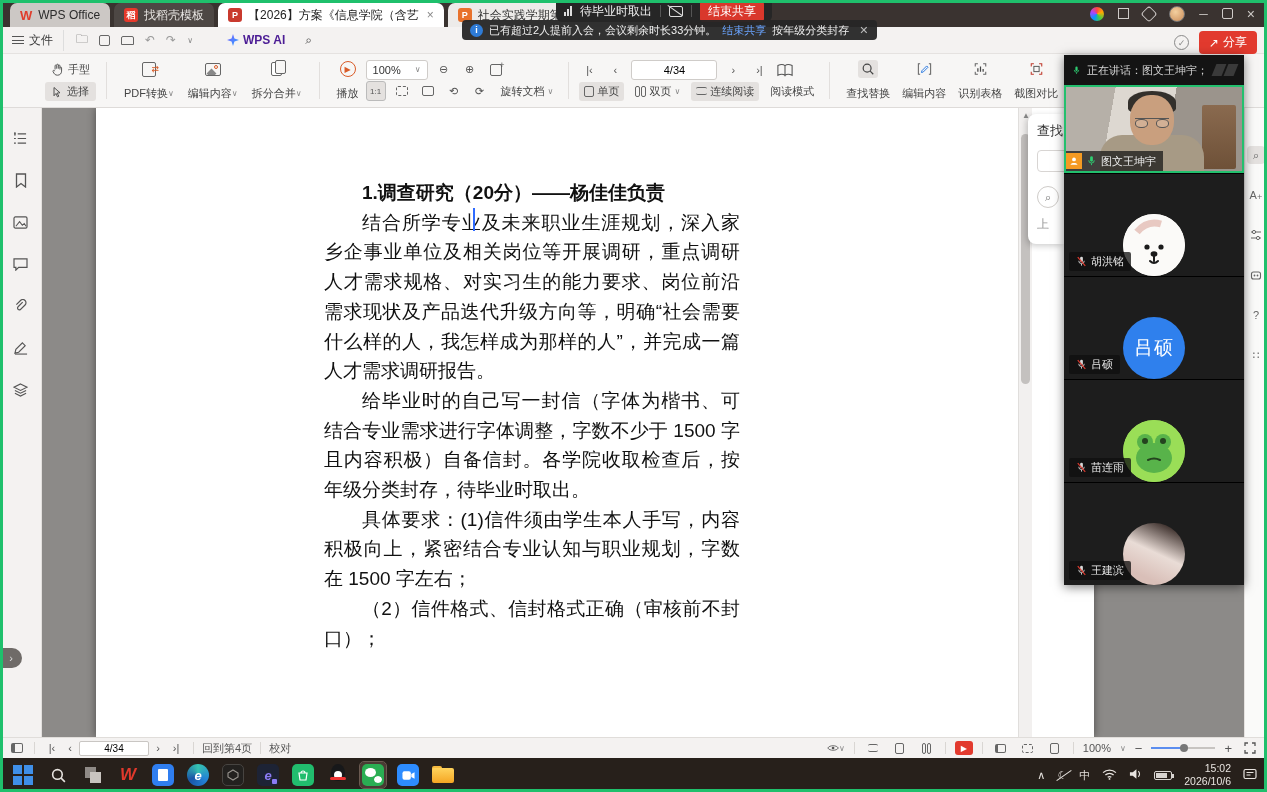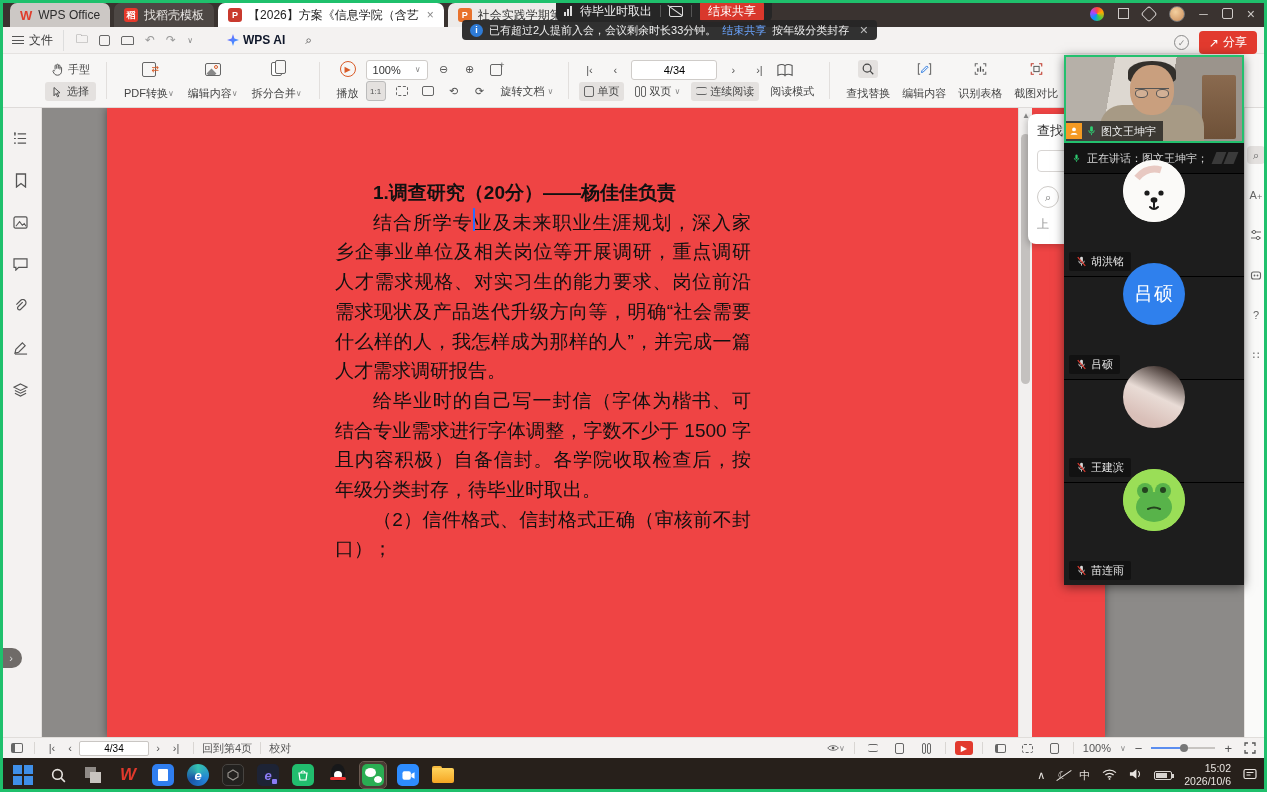--- a/index.html
+++ b/index.html
@@ -41,21 +41,21 @@
   
   #menubar{left:0;top:27px;width:1267px;height:27px;background:#f4f2f1;display:flex;align-items:center;font-size:12px;color:#3a3a3a;border-bottom:1px solid #e5e2e0;}
   .mfile{display:flex;align-items:center;gap:5px;padding:0 10px 0 12px;}
   .burger{width:12px;height:8px;border-top:1.5px solid #555;border-bottom:1.5px solid #555;position:relative;}
   .burger:after{content:"";position:absolute;left:0;top:2.5px;width:12px;border-top:1.5px solid #555;}
   .qtool{display:flex;align-items:center;gap:11px;padding:0 12px;border-left:1px solid #ddd;color:#666;}
   .menu-items{display:flex;gap:24px;margin-left:196px;}
   .menu-item{padding:2px 4px;position:relative;}
   .menu-item.active{color:#d0352c;font-weight:bold;}
   .menu-item.active:after{content:"";position:absolute;left:2px;right:2px;bottom:-4px;border-bottom:2px solid #d0352c;}
-  .wpsai{display:flex;align-items:center;gap:4px;margin-left:22px;font-weight:bold;color:#0f172a;}
+  .wpsai{display:flex;align-items:center;gap:4px;margin-left:22px;font-weight:bold;color:#4c1d95;}
   .star4{width:12px;height:12px;background:linear-gradient(135deg,#7b5cff,#2aa4ff);clip-path:polygon(50% 0,62% 38%,100% 50%,62% 62%,50% 100%,38% 62%,0 50%,38% 38%);}
   .menu-right{position:absolute;right:10px;top:31px;display:flex;align-items:center;gap:10px;z-index:5;}
   .ok-circ{width:15px;height:15px;border-radius:50%;border:1.5px solid #8a8a8a;color:#8a8a8a;font-size:9px;display:flex;align-items:center;justify-content:center;}
   .btn-share{background:#e23a2e;color:#fff;border-radius:4px;padding:3px 10px;font-size:12px;display:flex;gap:4px;align-items:center;}
 
   
   #ribbon{left:0;top:54px;width:1267px;height:54px;background:#f7f6f5;border-bottom:1px solid #dedbd9;display:flex;align-items:stretch;padding:4px 0 4px 45px;font-size:11px;color:#444;}
   .rsep{width:1px;background:#e2dfdd;margin:4px 10px;}
   .g-handsel{display:flex;flex-direction:column;justify-content:space-between;padding:2px 0;}
   .hs{display:flex;align-items:center;gap:4px;padding:2px 6px;border-radius:3px;}
@@ -77,21 +77,21 @@
   .toolbtn .icon18.hl{background:#e4e1df;border-radius:3px;}
   .g-trans{display:flex;flex-direction:column;justify-content:space-between;padding:2px 0;white-space:nowrap;}
   .transline{display:flex;align-items:center;gap:4px;height:20px;}
   .bx{display:inline-block;border:1.3px solid #666;border-radius:2px;}
 
   
   #main{left:0;top:108px;width:1267px;height:629px;background:#8c8a88;overflow:hidden;}
   #leftbar{left:0;top:0;width:42px;height:629px;background:#f4f2f1;border-right:1px solid #e3e0de;display:flex;flex-direction:column;align-items:center;gap:26px;padding-top:22px;}
   .lic{width:16px;height:16px;color:#555;display:flex;align-items:center;justify-content:center;}
   #side-handle{left:0;top:540px;width:22px;height:20px;background:#6f6b68;border-radius:0 10px 10px 0;color:#ddd;display:flex;align-items:center;justify-content:center;font-size:11px;}
-  #page{left:107px;top:0;width:998px;height:629px;background:#ef4444;box-shadow:0 0 8px rgba(0,0,0,.45);}
+  #page{left:96px;top:0;width:998px;height:629px;background:#ffffff;box-shadow:0 0 8px rgba(0,0,0,.45);}
   #doctext{position:absolute;left:228px;top:70px;width:416px;font-family:"Liberation Serif","DejaVu Serif",serif;font-size:19px;line-height:29.7px;color:#111;text-align:justify;}
   #doctext p{margin:0;text-indent:2em;}
   #doctext p.hd{font-weight:bold;}
   #caret{left:473px;top:100px;width:2px;height:23px;background:#2f6bff;}
   #vscroll{left:1018px;top:0;width:14px;height:629px;background:#f2f0ef;border-left:1px solid #e0dedc;}
   #vscroll .arr{width:14px;height:14px;color:#888;font-size:8px;display:flex;align-items:center;justify-content:center;}
   #vscroll .thumb{position:absolute;left:2px;top:26px;width:9px;height:250px;background:#c4c1bf;border-radius:5px;}
   #findpanel{left:1028px;top:6px;width:36px;height:130px;background:#fff;border-radius:8px 0 0 8px;box-shadow:-2px 2px 6px rgba(0,0,0,.2);padding:8px 0 0 9px;font-size:13px;color:#333;overflow:hidden;}
   #findpanel .inp{margin-top:10px;width:34px;height:22px;border:1px solid #d8d5d3;border-radius:4px 0 0 4px;background:#fff;}
   #findpanel .qc{margin-top:14px;width:22px;height:22px;border-radius:50%;border:1px solid #cfccc9;color:#777;font-size:11px;display:flex;align-items:center;justify-content:center;}
@@ -134,21 +134,21 @@
   .wings i{width:10px;height:12px;background:#3a3a3a;transform:skewX(-22deg);display:block;}
   #mainvideo{position:relative;height:88px;margin:0;border:2px solid #23c06e;background:linear-gradient(100deg,#b6b0a8 0 26%,#ddd8d1 26% 58%,#9b948c 58% 100%);overflow:hidden;}
   .shelf{position:absolute;right:6px;top:18px;width:34px;height:64px;background:linear-gradient(#8a6a4f,#6e5138);border-radius:2px;}
   .person .body{position:absolute;left:34px;bottom:-6px;width:104px;height:42px;background:#a79a85;border-radius:22px 22px 0 0;}
   .person .head{position:absolute;left:64px;bottom:26px;width:44px;height:50px;background:#c99f7e;border-radius:46%;}
   .person .hair{position:absolute;left:62px;bottom:58px;width:48px;height:22px;background:#33302c;border-radius:50% 50% 20% 20%;}
   .glasses{position:absolute;left:69px;bottom:44px;width:34px;height:9px;border-top:1.5px solid #555;display:flex;justify-content:space-between;}
   .glasses i{width:13px;height:9px;border:1.5px solid #555;border-radius:45%;background:rgba(255,255,255,.18);}
   .namechip{position:absolute;left:0;bottom:0;display:flex;align-items:center;gap:4px;background:rgba(20,20,20,.72);color:#eee;font-size:11px;padding:2px 7px 2px 0;}
   .badge-host{width:16px;height:16px;background:#f59a23;display:flex;align-items:center;justify-content:center;}
-  .tile{position:relative;height:103px;background:#1d1d1d;border-top:1px solid #000;display:flex;align-items:flex-start;justify-content:center;}
+  .tile{position:relative;height:103px;background:#1d1d1d;border-top:1px solid #000;display:flex;align-items:flex-end;justify-content:center;}
   .tile .av{width:62px;height:62px;border-radius:50%;overflow:hidden;display:flex;align-items:center;justify-content:center;margin-top:-14px;}
   .av-blue{background:#2f80ed;color:#fff;font-size:19px;letter-spacing:1px;}
   .av-photo{background:linear-gradient(205deg,#413430 12%,#e9dcd6 48%,#d9bfb8 80%);}
   .chip2{position:absolute;left:5px;bottom:5px;display:flex;align-items:center;gap:4px;background:rgba(15,15,15,.75);color:#e8e8e8;font-size:11px;padding:2px 7px;border-radius:2px;}
 
   
   #greenborder{left:0;top:0;width:1267px;height:792px;border:3px solid #1fc06c;z-index:100;pointer-events:none;}
 </style>
 </head>
 <body>
@@ -453,20 +453,21 @@
             <path d="M8 1l7 3.5L8 8 1 4.5zM2 8l6 3 6-3M2 11l6 3 6-3" fill="none" stroke="#555" stroke-width="1.1"></path>
           </svg>
         </span>
     </div>
 
     <div id="page" class="abs">
       <div id="doctext">
         <p class="hd">1.调查研究（20分）——杨佳佳负责</p>
         <p>结合所学专业及未来职业生涯规划，深入家乡企事业单位及相关岗位等开展调研，重点调研人才需求规格、对实习生的能力要求、岗位前沿需求现状及产品迭代升级方向等，明确“社会需要什么样的人，我怎样成为那样的人”，并完成一篇人才需求调研报告。</p>
         <p>给毕业时的自己写一封信（字体为楷书、可结合专业需求进行字体调整，字数不少于 1500 字且内容积极）自备信封。各学院收取检查后，按年级分类封存，待毕业时取出。</p>
+        <p>具体要求：(1)信件须由学生本人手写，内容积极向上，紧密结合专业认知与职业规划，字数在 1500 字左右；</p>
         <p>（2）信件格式、信封格式正确（审核前不封口）；</p>
 
       </div>
     </div>
     <div id="caret" class="abs"></div>
 
     <div id="vscroll" class="abs">
       <span class="arr">▲</span>
       <span class="thumb"></span>
     </div>
@@ -665,55 +666,55 @@
         </span>
       <span class="clock"><span>15:02</span><br><span>2026/10/6</span></span>
       <span><svg width="14" height="13" viewBox="0 0 14 13">
             <rect x="1" y="1.5" width="12" height="9" rx="1.5" fill="none" stroke="#e8e4e0" stroke-width="1.2"></rect>
             <path d="M3.5 4.5h7M3.5 7h4" stroke="#e8e4e0" stroke-width="1.1"></path>
           </svg></span>
     </div>
   </div>
 
   <div id="meet" class="abs">
-    <div id="mainvideo">
-      <span class="shelf"></span>
-      <span class="person">
-        <span class="body"></span><span class="hair"></span><span class="head"></span><span class="glasses">
-            <i></i>
-            <i></i>
-          </span>
-      </span>
-      <span class="namechip">
-        <span class="badge-host">
-            <svg width="10" height="10" viewBox="0 0 16 16">
-              <circle cx="8" cy="5.5" r="3" fill="#fff"></circle>
-              <path d="M2.5 14c0-3.5 11-3.5 11 0z" fill="#fff"></path>
-            </svg>
-          </span>
-        <svg width="11" height="12" viewBox="0 0 16 16">
-            <rect x="6" y="1" width="4" height="8" rx="2" fill="#2ecc71"></rect>
-            <path d="M4 7a4 4 0 008 0" fill="none" stroke="#2ecc71" stroke-width="1.4"></path>
-            <line x1="8" y1="11.5" x2="8" y2="14" stroke="#2ecc71" stroke-width="1.4"></line>
-          </svg>
-        <span>图文王坤宇</span>
-      </span>
-    </div>
     <div id="meet-head">
       <svg width="12" height="13" viewBox="0 0 16 16">
           <rect x="6" y="1" width="4" height="8" rx="2" fill="#2ecc71"></rect>
           <path d="M4 7a4 4 0 008 0" fill="none" stroke="#2ecc71" stroke-width="1.4"></path>
           <line x1="8" y1="11.5" x2="8" y2="14" stroke="#2ecc71" stroke-width="1.4"></line>
         </svg>
       <span>正在讲话：图文王坤宇；</span>
       <span class="wings">
           <i></i>
           <i></i>
         </span>
     </div>
+    <div id="mainvideo">
+      <span class="shelf"></span>
+      <span class="person">
+        <span class="body"></span><span class="hair"></span><span class="head"></span><span class="glasses">
+            <i></i>
+            <i></i>
+          </span>
+      </span>
+      <span class="namechip">
+        <span class="badge-host">
+            <svg width="10" height="10" viewBox="0 0 16 16">
+              <circle cx="8" cy="5.5" r="3" fill="#fff"></circle>
+              <path d="M2.5 14c0-3.5 11-3.5 11 0z" fill="#fff"></path>
+            </svg>
+          </span>
+        <svg width="11" height="12" viewBox="0 0 16 16">
+            <rect x="6" y="1" width="4" height="8" rx="2" fill="#2ecc71"></rect>
+            <path d="M4 7a4 4 0 008 0" fill="none" stroke="#2ecc71" stroke-width="1.4"></path>
+            <line x1="8" y1="11.5" x2="8" y2="14" stroke="#2ecc71" stroke-width="1.4"></line>
+          </svg>
+        <span>图文王坤宇</span>
+      </span>
+    </div>
 
     <div class="tile">
       <span class="av" style="background:#f5f3f0;">
         <svg width="62" height="62" viewBox="0 0 62 62">
             <circle cx="31" cy="31" r="31" fill="#fbfaf8"></circle>
             <path d="M14 18q10-12 24-8" fill="none" stroke="#e8c9c2" stroke-width="7"></path>
             <circle cx="24" cy="33" r="2.6" fill="#1b1b1b"></circle>
             <circle cx="38" cy="33" r="2.6" fill="#1b1b1b"></circle>
             <ellipse cx="31" cy="40" rx="3.4" ry="2.8" fill="#1b1b1b"></ellipse>
             <path d="M31 42v5M27 47q4 4 8 0" fill="none" stroke="#1b1b1b" stroke-width="2" stroke-linecap="round"></path>
@@ -735,33 +736,20 @@
           <span>吕硕</span>
         </span>
       <span class="chip2">
         <svg width="11" height="11" viewBox="0 0 16 16">
             <rect x="6" y="1" width="4" height="8" rx="2" fill="#d8d8d8"></rect>
             <path d="M4 7a4 4 0 008 0" fill="none" stroke="#d8d8d8" stroke-width="1.3"></path>
             <line x1="8" y1="11.5" x2="8" y2="14" stroke="#d8d8d8" stroke-width="1.3"></line>
             <line x1="2.5" y1="1.5" x2="13.5" y2="14.5" stroke="#e03b30" stroke-width="1.6"></line>
           </svg>
         <span>吕硕</span>
-      </span>
-    </div>
-
-    <div class="tile">
-      <span class="av av-photo"></span>
-      <span class="chip2">
-        <svg width="11" height="11" viewBox="0 0 16 16">
-            <rect x="6" y="1" width="4" height="8" rx="2" fill="#d8d8d8"></rect>
-            <path d="M4 7a4 4 0 008 0" fill="none" stroke="#d8d8d8" stroke-width="1.3"></path>
-            <line x1="8" y1="11.5" x2="8" y2="14" stroke="#d8d8d8" stroke-width="1.3"></line>
-            <line x1="2.5" y1="1.5" x2="13.5" y2="14.5" stroke="#e03b30" stroke-width="1.6"></line>
-          </svg>
-        <span>王建滨</span>
       </span>
     </div>
 
     <div class="tile">
       <span class="av" style="background:#9ade57;">
         <svg width="62" height="62" viewBox="0 0 62 62">
             <circle cx="31" cy="31" r="31" fill="#9ade57"></circle>
             <circle cx="22" cy="22" r="8" fill="#58b34a"></circle>
             <circle cx="40" cy="22" r="8" fill="#58b34a"></circle>
             <circle cx="22" cy="21" r="3" fill="#24431f"></circle>
@@ -773,16 +761,29 @@
       <span class="chip2">
         <svg width="11" height="11" viewBox="0 0 16 16">
             <rect x="6" y="1" width="4" height="8" rx="2" fill="#d8d8d8"></rect>
             <path d="M4 7a4 4 0 008 0" fill="none" stroke="#d8d8d8" stroke-width="1.3"></path>
             <line x1="8" y1="11.5" x2="8" y2="14" stroke="#d8d8d8" stroke-width="1.3"></line>
             <line x1="2.5" y1="1.5" x2="13.5" y2="14.5" stroke="#e03b30" stroke-width="1.6"></line>
           </svg>
         <span>苗连雨</span>
       </span>
     </div>
+
+    <div class="tile">
+      <span class="av av-photo"></span>
+      <span class="chip2">
+        <svg width="11" height="11" viewBox="0 0 16 16">
+            <rect x="6" y="1" width="4" height="8" rx="2" fill="#d8d8d8"></rect>
+            <path d="M4 7a4 4 0 008 0" fill="none" stroke="#d8d8d8" stroke-width="1.3"></path>
+            <line x1="8" y1="11.5" x2="8" y2="14" stroke="#d8d8d8" stroke-width="1.3"></line>
+            <line x1="2.5" y1="1.5" x2="13.5" y2="14.5" stroke="#e03b30" stroke-width="1.6"></line>
+          </svg>
+        <span>王建滨</span>
+      </span>
+    </div>
   </div>
 
   <div id="greenborder" class="abs"></div>
 </div>
 
 </body></html>

